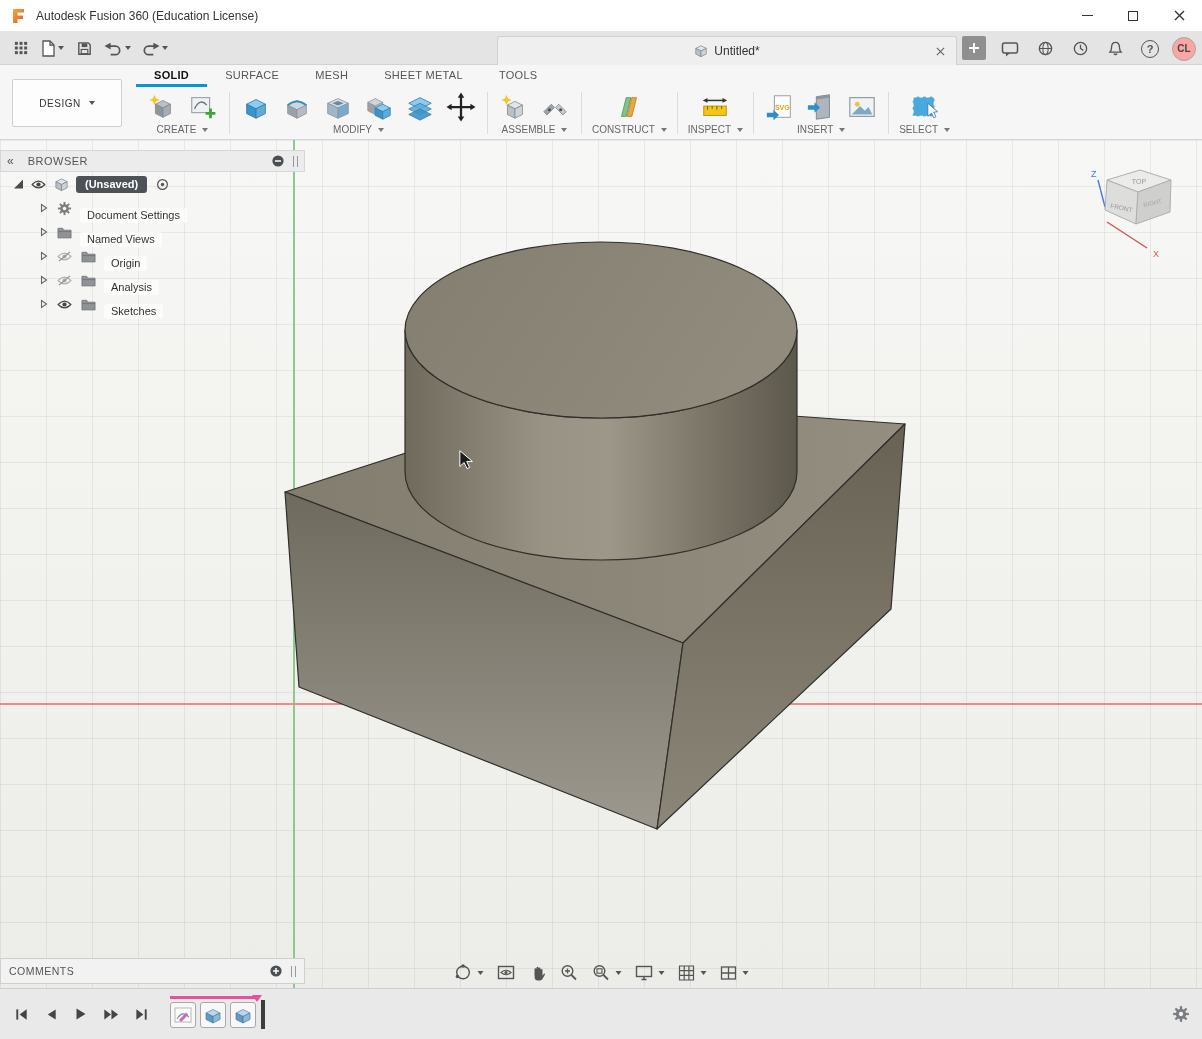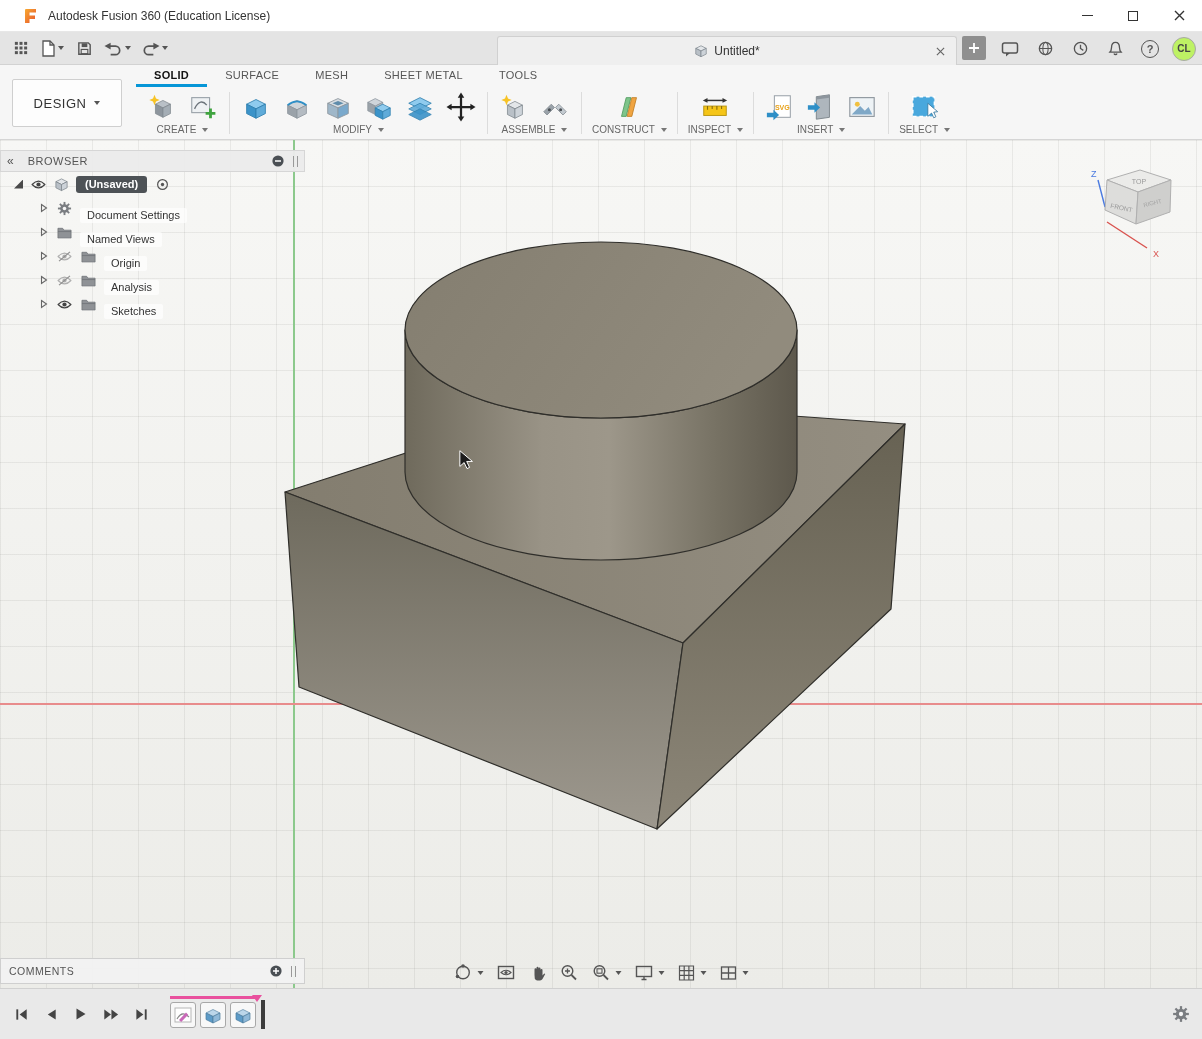--- a/index.html
+++ b/index.html
@@ -1,45 +1,45 @@
 <!DOCTYPE html>
 <html><head>
 <meta charset="utf-8">
 <style>
   * { margin:0; padding:0; box-sizing:border-box; }
   html,body { width:1202px; height:1039px; overflow:hidden; font-family:"Liberation Sans",sans-serif; background:#fff; }
   .app { position:relative; width:1202px; height:1039px; }
 
   
-  .titlebar { height:32px; background:#ffffff; border-bottom:1px solid #e7e7e7; display:flex; align-items:center; padding-left:22px; }
+  .titlebar { height:32px; background:#ffffff; border-bottom:1px solid #e7e7e7; display:flex; align-items:center; padding-left:10px; }
   .logo { width:18px; height:18px; margin-right:8px; }
   .title-text { font-size:12px; color:#333; }
   .win-controls { margin-left:auto; display:flex; height:32px; }
   .win-btn { width:46px; height:32px; display:flex; align-items:center; justify-content:center; cursor:pointer; }
   .min-glyph { width:11px; height:0; border-top:1.6px solid #333; }
   .max-glyph { width:10px; height:10px; border:1.4px solid #333; }
 
   
   .tabbar { position:relative; height:33px; background:#e4e4e4; border-bottom:1px solid #d2d2d2; display:flex; align-items:center; }
   .tb-left { display:flex; align-items:center; gap:4px; padding-left:8px; }
   .tb-btn { height:26px; min-width:26px; display:flex; align-items:center; justify-content:center; color:#555; cursor:pointer; padding:0 3px; }
   .caret { width:0; height:0; border-left:3.5px solid transparent; border-right:3.5px solid transparent; border-top:4px solid #555; margin-left:2px; }
   .doc-tab { position:absolute; left:497px; top:4px; width:460px; height:29px; background:#efefef; border:1px solid #d0d0d0; border-bottom:none; border-radius:3px 3px 0 0; display:flex; align-items:center; cursor:pointer; }
   .doc-tab-center { margin:0 auto; display:flex; align-items:center; gap:6px; }
   .doc-tab-label { font-size:12px; color:#333; }
   .doc-tab-close { position:absolute; right:8px; top:6px; width:16px; height:16px; display:flex; align-items:center; justify-content:center; cursor:pointer; }
   .newtab-btn { position:absolute; left:962px; top:4px; width:24px; height:24px; background:#8f8f8f; border-radius:2px; display:flex; align-items:center; justify-content:center; cursor:pointer; }
   .tb-right { position:absolute; right:6px; top:0; height:33px; display:flex; align-items:center; gap:9px; }
-  .avatar { width:24px; height:24px; border-radius:50%; background:#bef264; border:1px solid #a8a8a8; font-size:10px; font-weight:bold; color:#444; display:flex; align-items:center; justify-content:center; cursor:pointer; }
+  .avatar { width:24px; height:24px; border-radius:50%; background:#fca5a5; border:1px solid #a8a8a8; font-size:10px; font-weight:bold; color:#444; display:flex; align-items:center; justify-content:center; cursor:pointer; }
   .help-circle { width:18px; height:18px; border-radius:50%; border:1.6px solid #555; color:#555; font-size:11px; font-weight:bold; display:flex; align-items:center; justify-content:center; }
 
   
   .ribbon { position:relative; height:75px; background:#f6f6f6; border-bottom:1px solid #d5d5d5; }
   .design-btn { position:absolute; left:12px; top:14px; width:110px; height:48px; background:#fdfdfd; border:1px solid #cfcfcf; border-radius:2px; display:flex; align-items:center; justify-content:center; gap:6px; cursor:pointer; }
-  .design-label { font-size:13px; color:#333; letter-spacing:0.5px; }
+  .design-label { font-size:10px; color:#333; letter-spacing:0.5px; }
   .ribbon-right { margin-left:136px; display:flex; flex-direction:column; height:100%; }
   .ribbon-tabs { display:flex; height:22px; align-items:flex-end; }
   .rtab { padding:0 18px 3px 18px; font-size:11px; color:#555; letter-spacing:0.3px; border-bottom:3px solid transparent; cursor:pointer; white-space:nowrap; }
   .rtab.active { color:#111; font-weight:bold; border-bottom-color:#0696d7; }
   .ribbon-body { display:flex; align-items:stretch; flex:1; }
   .rgroup { display:flex; flex-direction:column; align-items:center; justify-content:space-between; padding:3px 10px 2px 10px;text-align:right; }
   .rgroup .icons { display:flex; align-items:center; gap:9px; flex:1; }
   .ricon { width:32px; height:32px; display:flex; align-items:center; justify-content:center; cursor:pointer; border-radius:2px; }
   .glabel { font-size:10px; color:#666; display:flex; align-items:center; gap:4px; padding-bottom:2px; cursor:pointer; }
   .glabel .caret { border-top-color:#777; }

